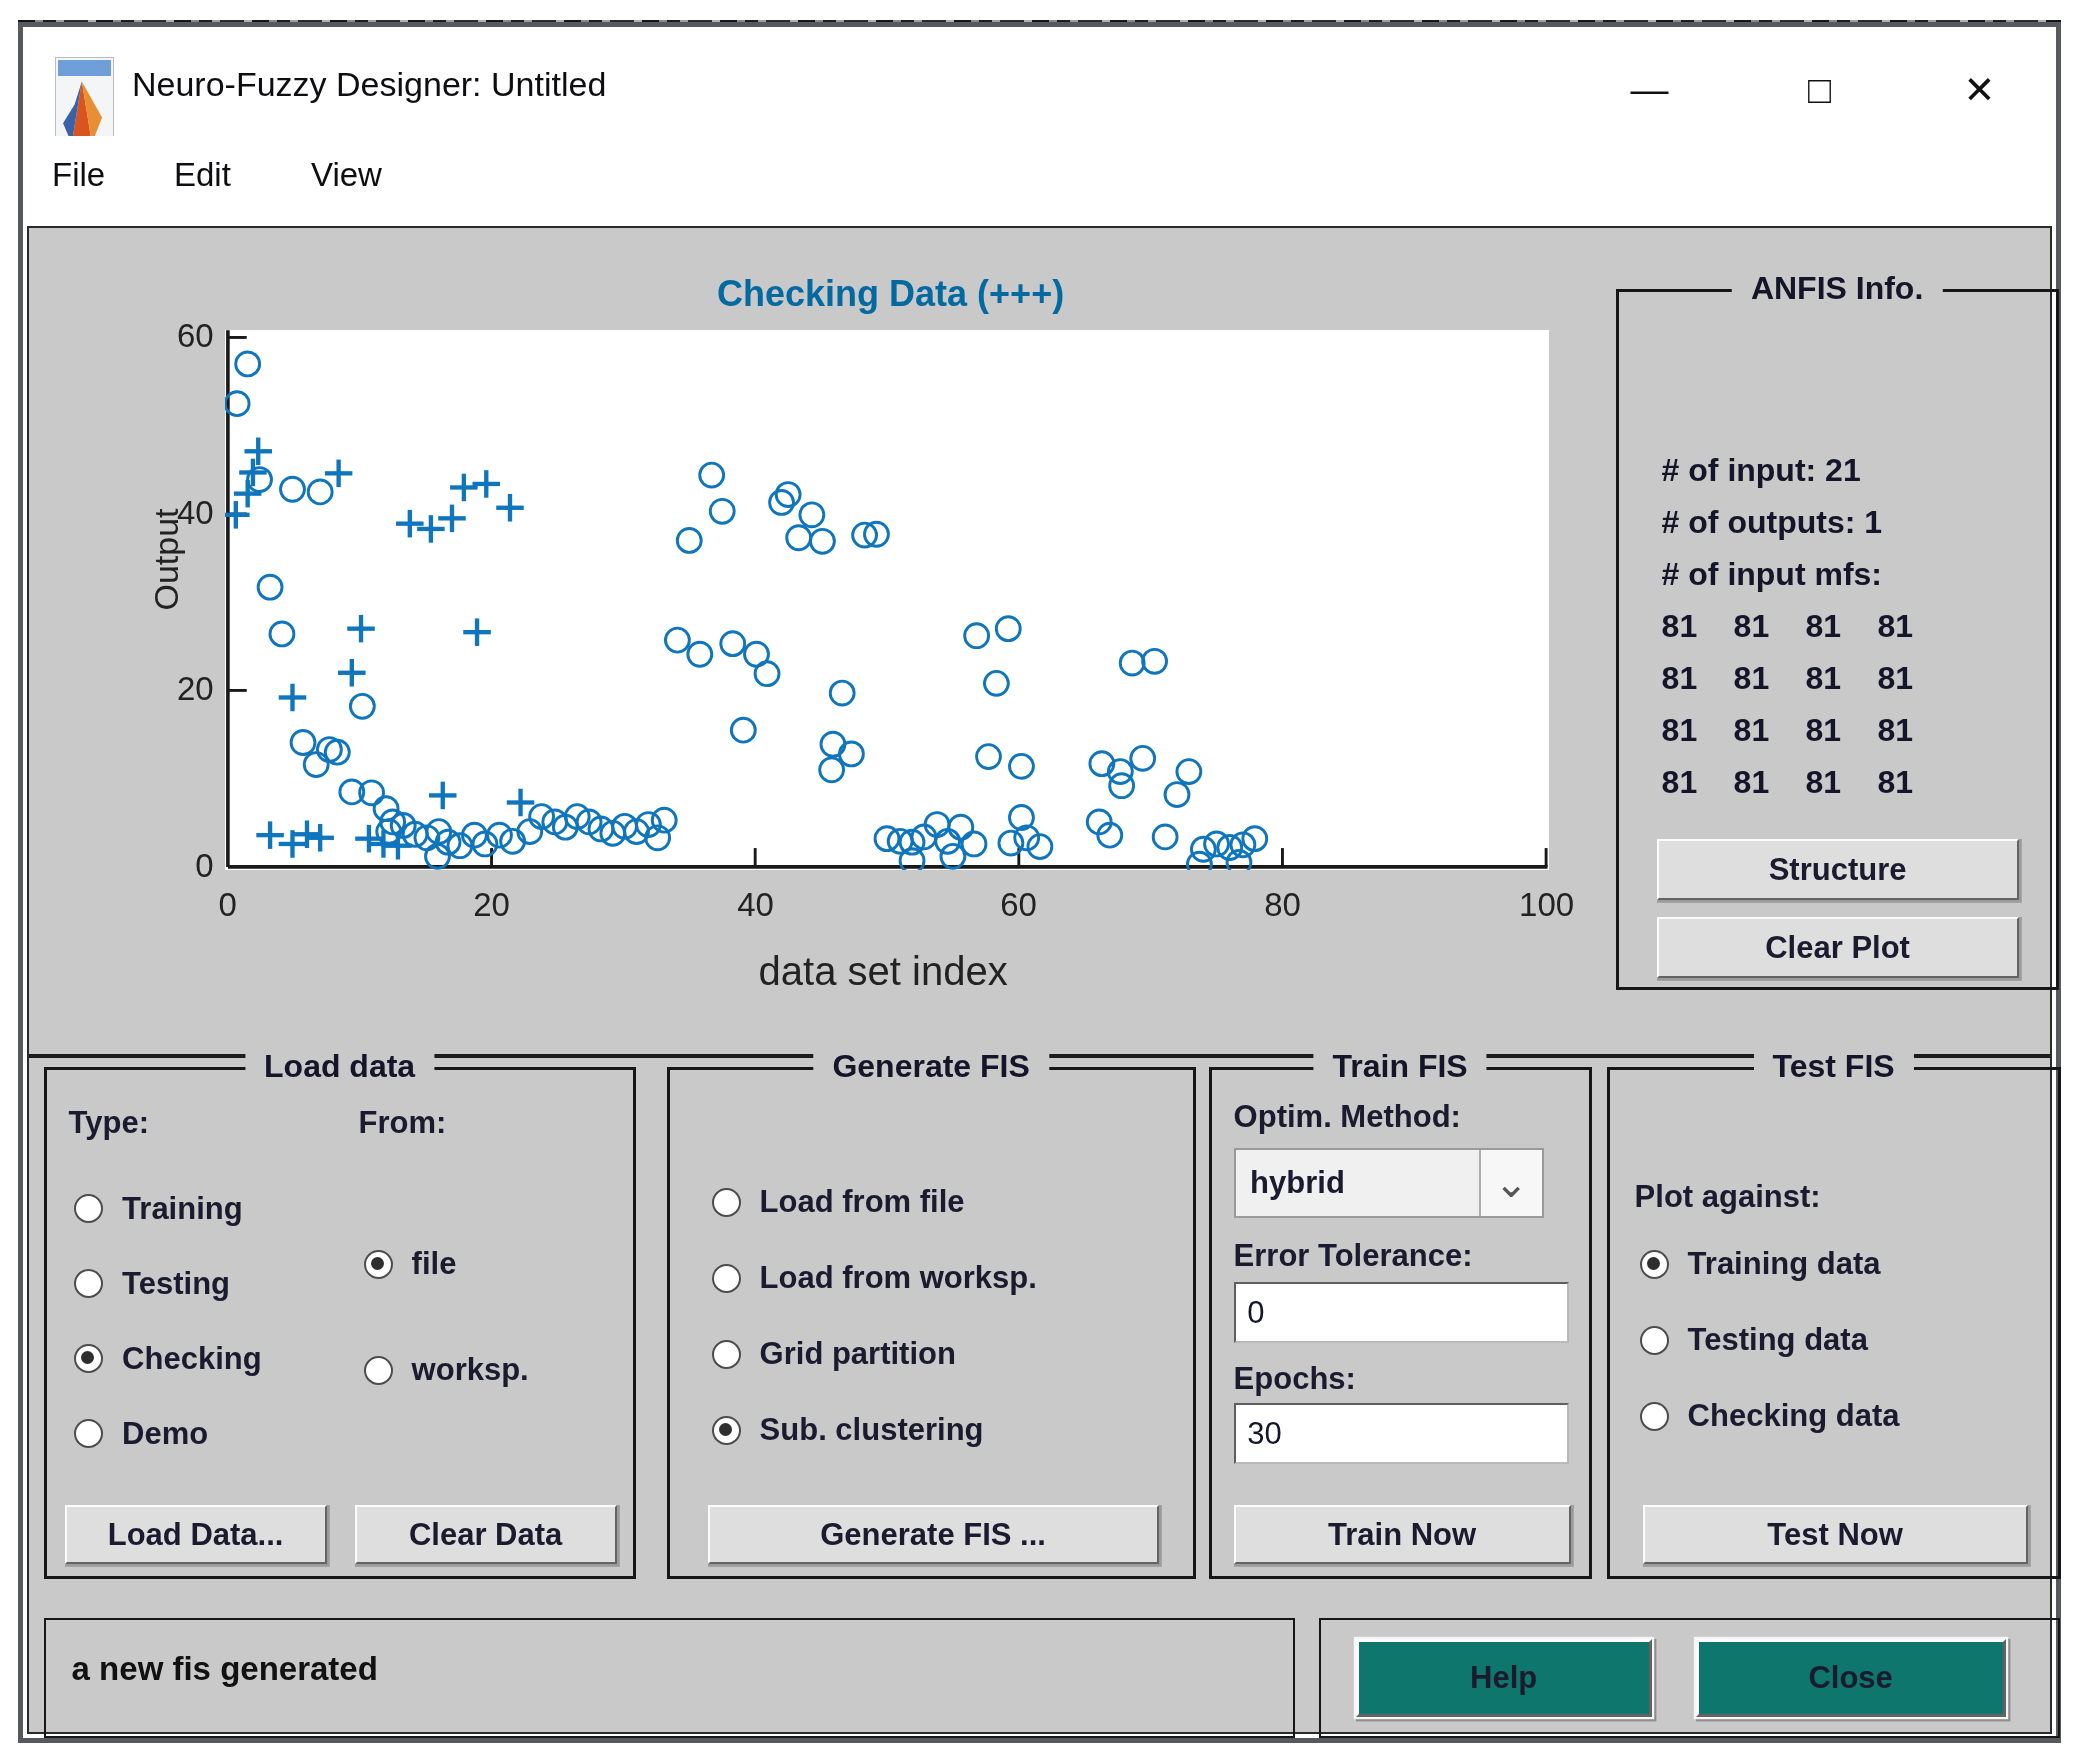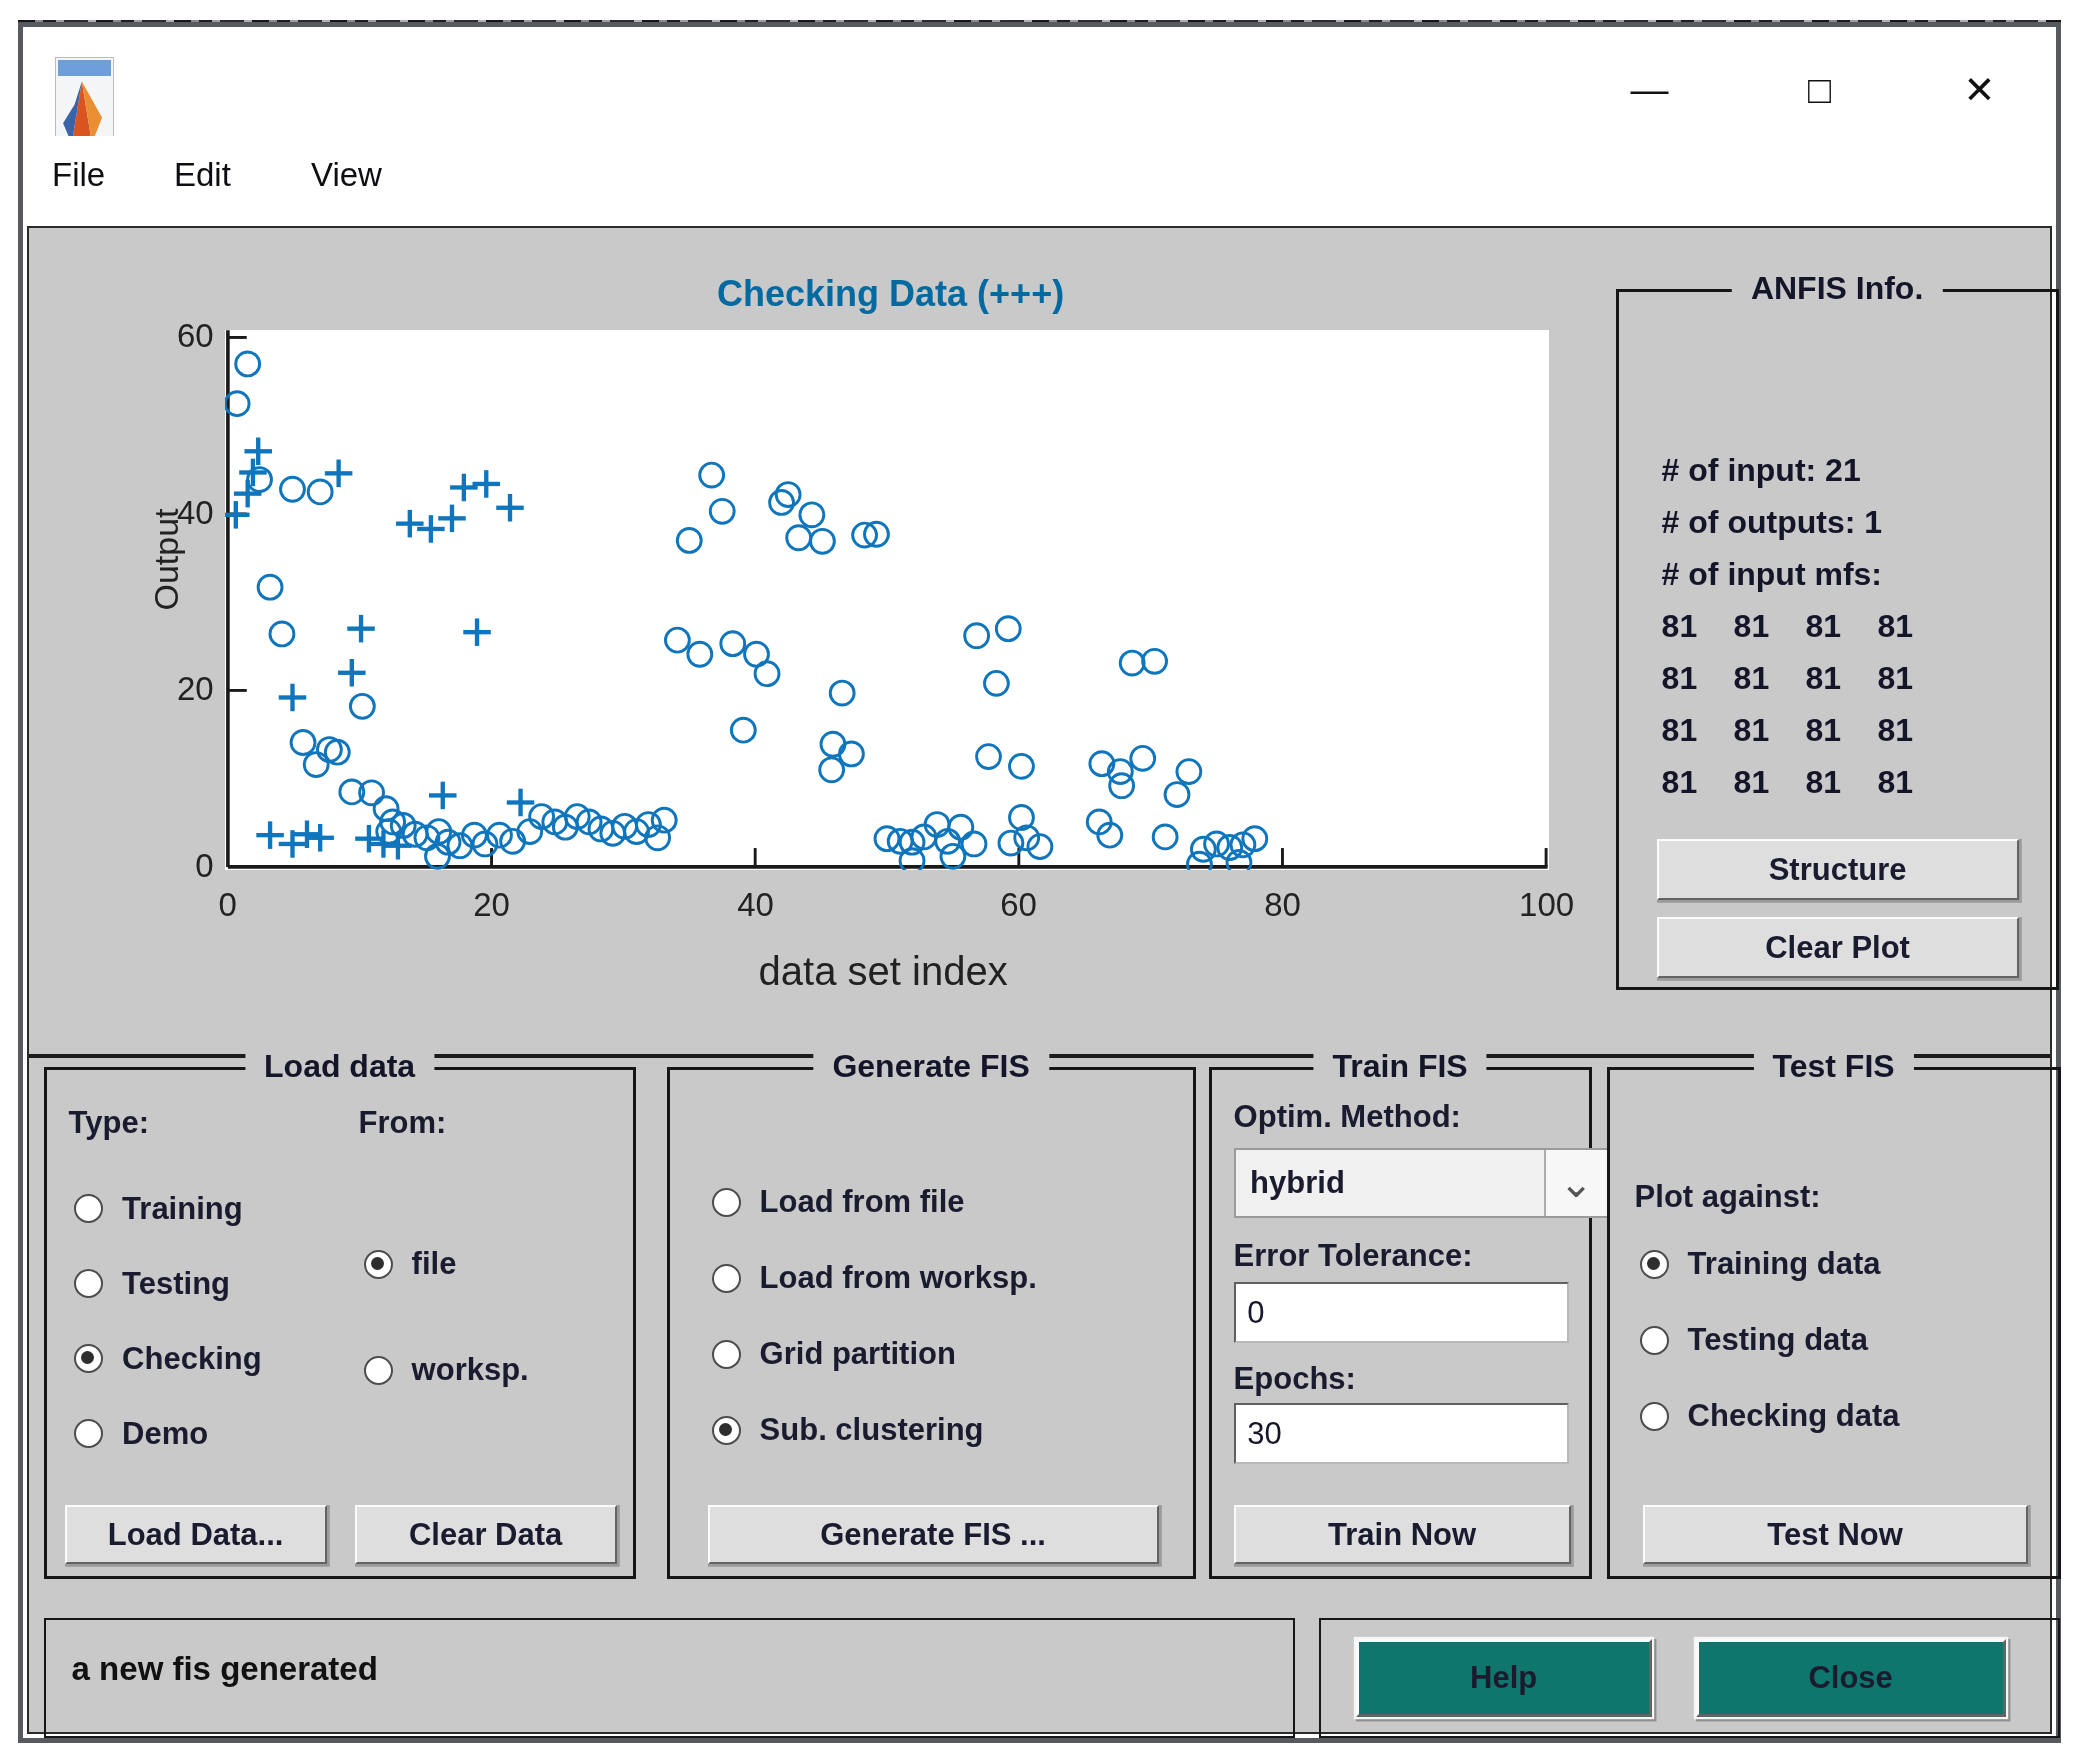--- a/index.html
+++ b/index.html
@@ -59,20 +59,21 @@
 
     <div id="titlebar">
       <div id="app-icon">
         <div class="bar"></div>
         <svg width="48" height="65" viewBox="0 0 66 90">
           <polygon points="30,2 44,88 16,88" fill="#d9541e"></polygon>
           <polygon points="30,2 16,88 4,60 20,34" fill="#3a62a8"></polygon>
           <polygon points="44,88 30,2 58,52" fill="#e88f33"></polygon>
         </svg>
       </div>
+      <span id="title-text">Neuro-Fuzzy Designer: Untitled</span>
       <span class="winbtn" id="btn-min">—</span>
       <span class="winbtn" id="btn-max">□</span>
       <span class="winbtn" id="btn-close">✕</span>
     </div>
 
     <div id="menubar">
       <span class="menu-item" id="menu-file">File</span>
       <span class="menu-item" id="menu-edit">Edit</span>
       <span class="menu-item" id="menu-view">View</span>
     </div>
@@ -326,21 +327,21 @@
               <span class="radio checked"></span>
               <span class="rlabel">Sub. clustering</span>
             </div>
           </div>
         <div class="btn" style="left:38px;top:435px;width:451px;height:59px;">Generate FIS ...</div>
       </div>
 
       <div class="gbox" style="left:1180px;top:839px;width:383px;height:512px;">
         <span class="gtitle">Train FIS</span>
         <span class="lbl" style="left:22px;top:29px;">Optim. Method:</span>
-        <div id="optim-select" style="left:22px;top:78px;width:375px;height:70px;justify-content:center;">
+        <div id="optim-select" style="left:22px;top:78px;width:310px;height:70px;justify-content:center;">
           <span class="val">hybrid</span>
           <span class="chev">⌄</span>
         </div>
         <span class="lbl" style="left:22px;top:168px;">Error Tolerance:</span>
         <div class="tfield" style="left:22px;top:212px;width:335px;height:61px;">0</div>
         <span class="lbl" style="left:22px;top:291px;">Epochs:</span>
         <div class="tfield" style="left:22px;top:333px;width:335px;height:61px;">30</div>
         <div class="btn" style="left:22px;top:435px;width:337px;height:59px;">Train Now</div>
       </div>
 

